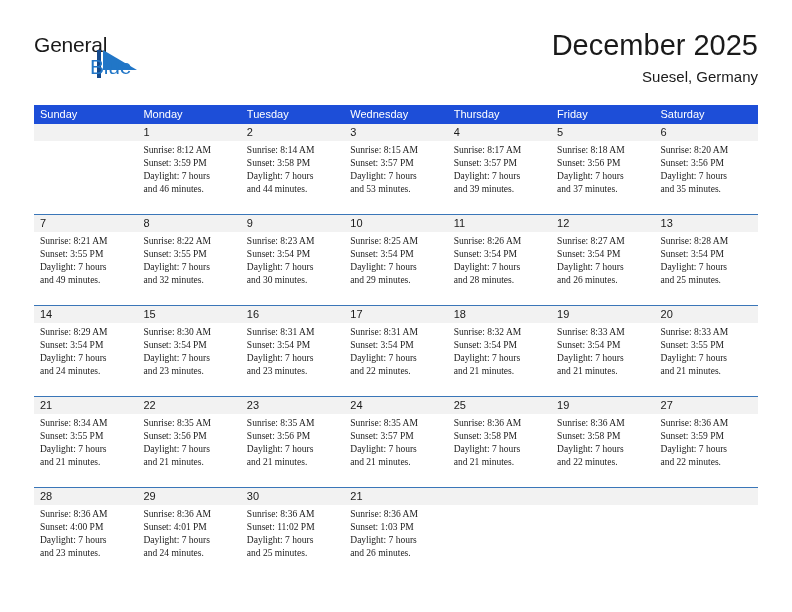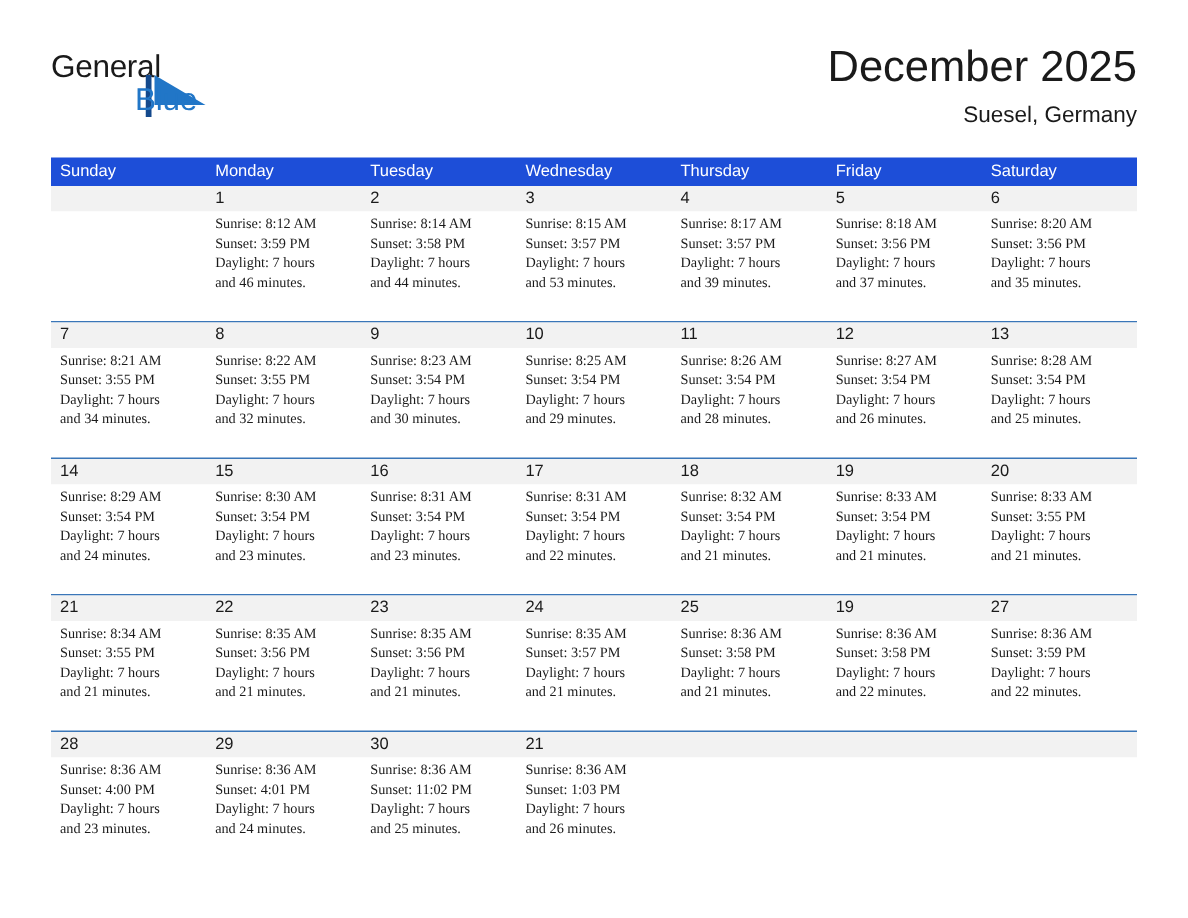--- a/index.html
+++ b/index.html
@@ -236,21 +236,21 @@
             <div class="daynum-cell">10</div>
             <div class="daynum-cell">11</div>
             <div class="daynum-cell">12</div>
             <div class="daynum-cell">13</div>
           </div>
           <div class="detail-band">
             <div class="detail-cell">
               <div class="detail-line">Sunrise: 8:21 AM</div>
               <div class="detail-line">Sunset: 3:55 PM</div>
               <div class="detail-line">Daylight: 7 hours</div>
-              <div class="detail-line">and 34 minutes.</div>
+              <div class="detail-line">and 49 minutes.</div>
             </div>
             <div class="detail-cell">
               <div class="detail-line">Sunrise: 8:22 AM</div>
               <div class="detail-line">Sunset: 3:55 PM</div>
               <div class="detail-line">Daylight: 7 hours</div>
               <div class="detail-line">and 32 minutes.</div>
             </div>
             <div class="detail-cell">
               <div class="detail-line">Sunrise: 8:23 AM</div>
               <div class="detail-line">Sunset: 3:54 PM</div>

